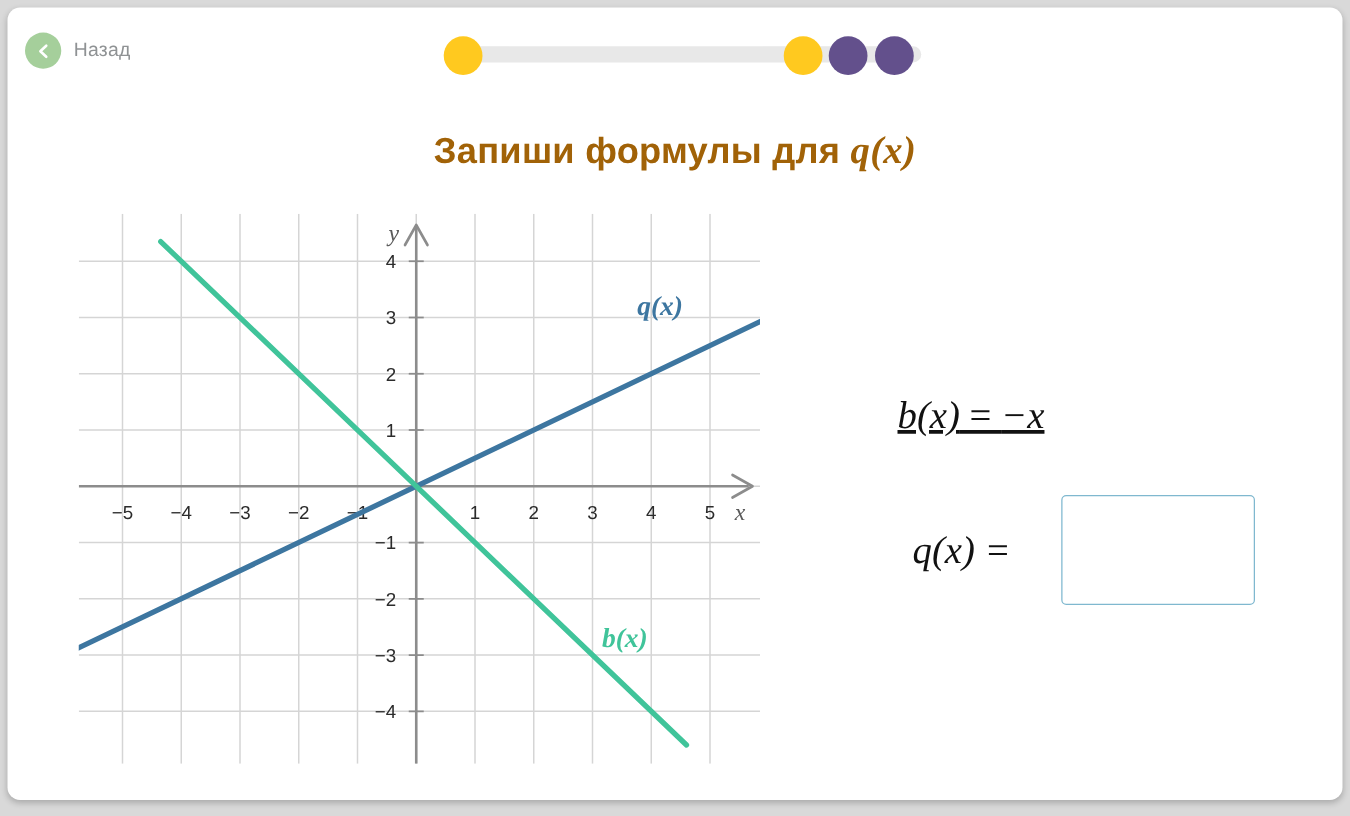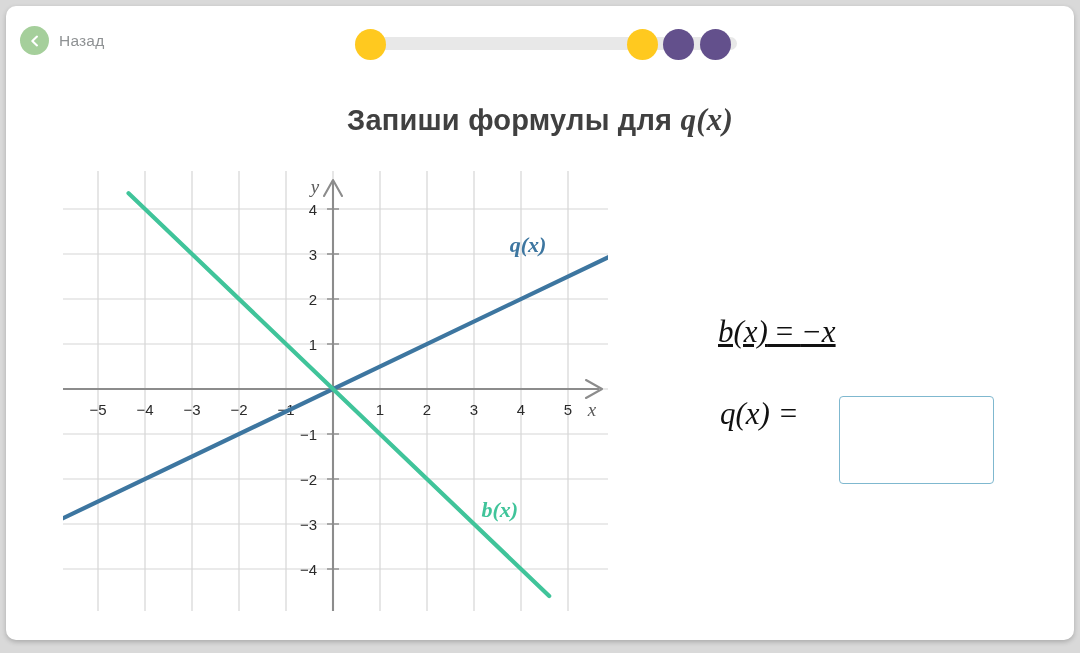--- a/index.html
+++ b/index.html
@@ -88,21 +88,21 @@
 
   
   #page-title {
     position: absolute;
     left: 0;
     top: 96px;
     width: 1068px;
     text-align: center;
     font-size: 29px;
     font-weight: bold;
-    color: #404040;
+    color: #a16207;
     letter-spacing: 0.2px;
   }
   #page-title .var {
     font-style: italic;
     font-family: "Liberation Serif", serif;
     font-weight: bold;
     font-size: 31px;
   }
 
   
@@ -129,23 +129,24 @@
     top: 28px;
     font-family: "Liberation Serif", serif;
     font-size: 31px;
     color: #111111;
     white-space: nowrap;
     text-decoration: underline;
   }
   #formula-b .fn { font-style: italic; }
   #formula-q-row {
     position: absolute;
-    left: 14px;
+    left: 24px;
     top: 110px;
     display: flex;
+    align-items: center;
     gap: 28px;
   }
   #formula-q-label {
     font-family: "Liberation Serif", serif;
     font-size: 31px;
     color: #111111;
     font-style: italic;
     white-space: nowrap;
   }
   #answer-input {

